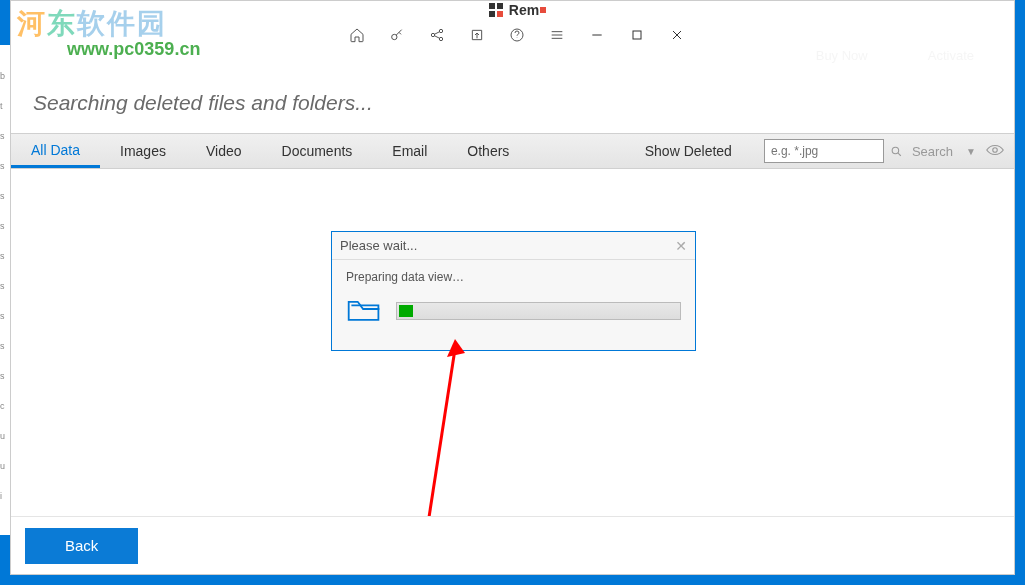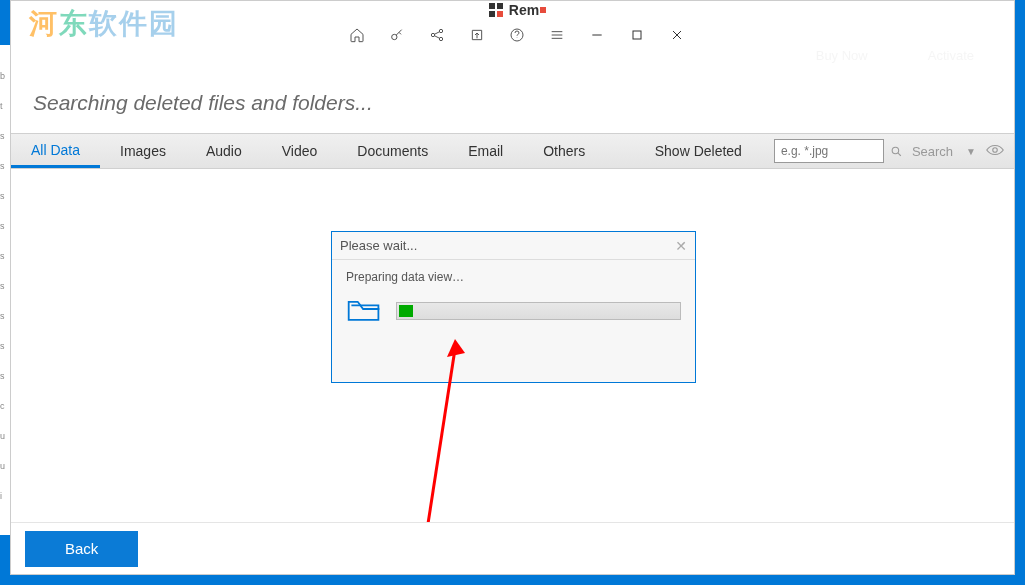--- a/index.html
+++ b/index.html
@@ -8,55 +8,55 @@
     
     .titlebar { height: 32px; display: flex; align-items: center; justify-content: space-between; padding: 0 0 0 8px; flex-direction: column; }
     .logo-area { display: flex; align-items: center; font-size: 14px; font-weight: 600; color: #333; }
     .logo-area .dot { width: 6px; height: 6px; background: #e74c3c; display: inline-block; margin-left: 1px; }
     .tb-icons { display: flex; align-items: center; }
     .tb-icon { width: 40px; height: 32px; display: flex; align-items: center; justify-content: center; color: #555; cursor: pointer; font-size: 16px; }
     .tb-icon svg { width: 16px; height: 16px; stroke: #555; fill: none; stroke-width: 1.5; }
     .tb-icon.win svg { stroke: #333; }
     
     .watermark { position: absolute; top: 4px; left: 6px; z-index: 50; pointer-events: none; }
-    .wm-text1 { font-size: 28px; font-weight: bold; color: rgba(0,120,200,0.35); letter-spacing: 2px; margin-left: 12px; }
+    .wm-text1 { font-size: 28px; font-weight: bold; color: rgba(0,120,200,0.35); letter-spacing: 2px; }
     .wm-text1 .c1 { color: rgba(255,150,0,0.6); }
     .wm-text1 .c2 { color: rgba(0,180,120,0.5); }
     .wm-text2 { font-size: 18px; font-weight: bold; color: #4caf50; margin-top: -4px; margin-left: 50px; }
     
     .subheader { height: 44px; background: #fff; display: flex; align-items: center; justify-content: flex-end; padding: 0 40px; gap: 60px; }
     .sublink { color: #e0e0e0; font-size: 13px; opacity: 0.3; }
     
     .page-title { padding: 14px 22px 18px; font-size: 21px; color: #6a6a6a; font-weight: 400; font-style: italic; }
     
     .tab-bar { height: 36px; background: linear-gradient(#f0f0f0,#e4e4e4); border-top: 1px solid #d0d0d0; border-bottom: 1px solid #d0d0d0; display: flex; align-items: stretch; padding: 0 10px 0 0; }
     .tab { padding: 0 20px; display: flex; align-items: center; font-size: 14px; color: #333; cursor: pointer; }
     .tab.active { color: #0078d7; border-bottom: 3px solid #0078d7; }
     .tab.showdel { margin-left: auto; }
     .search-wrap { display: flex; align-items: center; margin-left: 12px; }
-    .search-input { width: 110px; height: 24px; border: 1px solid #999; padding: 0 6px; font-size: 12px; color: #888; background: #fff; }
+    .search-input { width: 120px; height: 24px; border: 1px solid #999; padding: 0 6px; font-size: 12px; color: #888; background: #fff; }
     .search-btn { margin-left: 6px; color: #999; font-size: 13px; display: flex; align-items: center; gap: 9px; cursor: pointer; }
     .eye { margin-left: 10px; color: #999; cursor: pointer; }
     .tri { color: #999; font-size: 10px; margin-left: 4px; }
     
     .content { position: relative; height: 380px; background: #fff; }
     
-    .dialog { position: absolute; left: 320px; top: 62px; width: 365px; height: 152px; background: #f7f7f7; border: 1px solid #0078d7; }
+    .dialog { position: absolute; left: 320px; top: 62px; width: 365px; height: 120px; background: #f7f7f7; border: 1px solid #0078d7; }
     .dlg-title { height: 28px; display: flex; align-items: center; justify-content: space-between; padding: 0 8px; font-size: 13px; color: #555; border-bottom: 1px solid #ddd; }
     .dlg-close { color: #aaa; cursor: pointer; font-size: 14px; }
     .dlg-body { padding: 10px 14px; }
     .dlg-text { font-size: 12px; color: #555; margin-bottom: 10px; }
     .dlg-row { display: flex; align-items: center; gap: 14px; }
     .folder-icon svg { width: 36px; height: 30px; stroke: #0078d7; fill: none; stroke-width: 2; }
     .progress { flex: 1; height: 18px; border: 1px solid #bbb; background: linear-gradient(#e8e8e8,#ddd); position: relative; }
     .progress-fill { position: absolute; left: 2px; top: 2px; bottom: 2px; width: 14px; background: #0a0; }
     
     .arrow { position: absolute; left: 400px; top: 170px; width: 60px; height: 240px; pointer-events: none; }
     
-    .footer { position: absolute; bottom: 0; left: 0; right: 0; height: 52px; border-top: 1px solid #e5e5e5; display: flex; align-items: center; justify-content: space-between; padding: 16px 14px; background: #fff; }
+    .footer { position: absolute; bottom: 0; left: 0; right: 0; height: 58px; border-top: 1px solid #e5e5e5; display: flex; align-items: center; justify-content: space-between; padding: 16px 14px; background: #fff; }
     .btn { height: 36px; padding: 0 40px; font-size: 15px; border: none; cursor: pointer; }
     .btn-back { background: #0b7bd6; color: #fff; }
     .btn-save { background: #eee; color: #555; border: 1px solid #ddd; }
     
     .left-strip { position: absolute; left: 0; top: 45px; width: 10px; height: 490px; background: #fff; display: flex; flex-direction: column; justify-content: space-around; font-size: 9px; color: #888; padding: 20px 0; }
     .left-strip span { height: 18px; }
   </style>
 </head>
 <body>
 
@@ -75,20 +75,21 @@
     <span>c</span>
     <span>u</span>
     <span>u</span>
     <span>i</span>
 </div>
 
 <div class="window">
 
   <div class="watermark">
     <div class="wm-text1"><span class="c1">河</span><span class="c2">东</span>软件园</div>
+    <div class="wm-text2">www.pc0359.cn</div>
   </div>
 
   <div class="titlebar">
     <div class="logo-area">
       <svg width="18" height="18" viewBox="0 0 18 18" style="margin-right:4px">
           <rect x="2" y="2" width="6" height="6" fill="#333"></rect>
           <rect x="10" y="2" width="6" height="6" fill="#333"></rect>
           <rect x="2" y="10" width="6" height="6" fill="#333"></rect>
           <rect x="10" y="10" width="6" height="6" fill="#e74c3c"></rect>
         </svg>
@@ -152,21 +153,20 @@
   <div class="subheader">
     <span class="sublink">Buy Now</span>
     <span class="sublink">Activate</span>
   </div>
 
   <div class="page-title">Searching deleted files and folders...</div>
 
   <div class="tab-bar">
     <div class="tab active">All Data</div>
     <div class="tab">Images</div>
-    <div class="tab">Audio</div>
     <div class="tab">Video</div>
     <div class="tab">Documents</div>
     <div class="tab">Email</div>
     <div class="tab">Others</div>
     <div class="tab showdel">Show Deleted</div>
     <div class="search-wrap">
       <input class="search-input" placeholder="e.g. *.jpg" style="">
       <div class="search-btn">
         <svg width="13" height="13" viewBox="0 0 24 24" fill="none" stroke="#999" stroke-width="2">
             <circle cx="10" cy="10" r="6"></circle>

